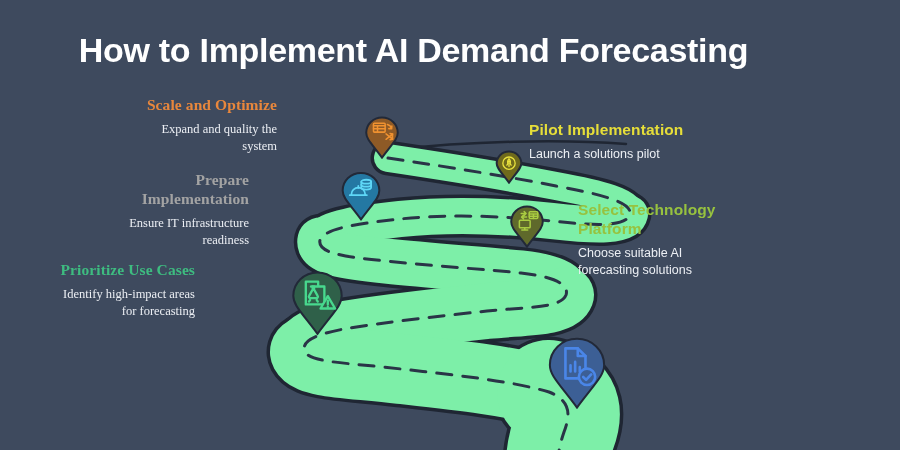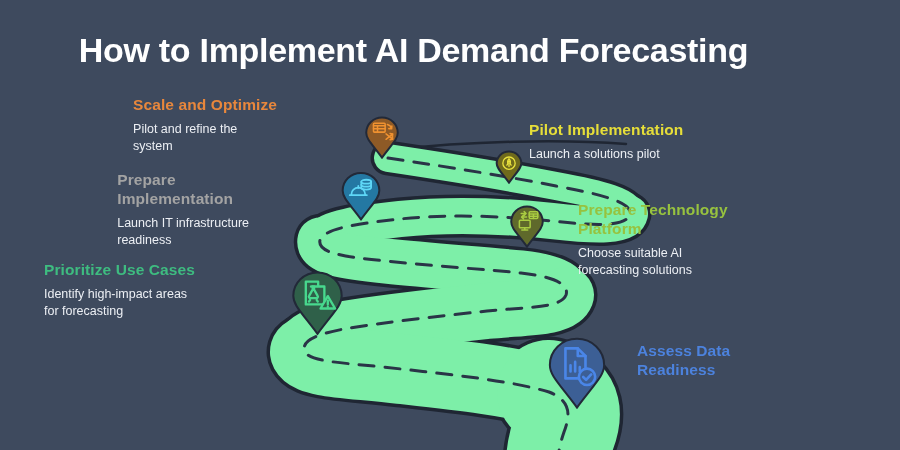--- a/index.html
+++ b/index.html
@@ -8,21 +8,21 @@
     background:#3E4A5E; font-family:"Liberation Sans", sans-serif;
   }
   .main-title {
     position:absolute; top:31px; left:0; right:0; margin:0;
     text-align:center; color:#FFFFFF; font-size:34px; font-weight:700;
     letter-spacing:-0.3px; font-family:"Liberation Sans", sans-serif;
   }
   .road-svg { position:absolute; left:0; top:0; width:900px; height:450px; }
   .pin { position:absolute; }
   .step { position:absolute; }
-  .step.right { text-align:left; }
+  .step.right { text-align:right;font-family:Liberation Serif, serif; }
   .step-title { font-size:15.5px; font-weight:700; line-height:19px; letter-spacing:0.1px; }
   .step-desc  { margin-top:7px; font-size:12.5px; line-height:16.5px; color:#ECEFF4; }
   .t-line:empty, .d-line:empty { display:none; }
 </style>
 </head>
 <body>
 
 <div class="stage">
 
   <h1 class="main-title">How to Implement AI Demand Forecasting</h1>
@@ -115,68 +115,64 @@
       <path d="M24.5 20 l7.5 6 m-3 0.4 l3 -0.4 -0.4 -3"></path>
     </g>
   </svg>
 
   <div class="step right" style="right:550px;top:95px">
     <div class="step-title" style="color: rgb(232, 135, 60);">
       <div class="t-line">Scale and Optimize</div>
 
     </div>
     <div class="step-desc">
-      <div class="d-line">Pilot and refine the</div>
+      <div class="d-line">Expand and quality the</div>
       <div class="d-line">system</div>
     </div>
   </div>
 
   <div class="step" style="left:529px;top:120px">
     <div class="step-title" style="color: rgb(230, 222, 57);">
       <div class="t-line">Pilot Implementation</div>
 
     </div>
     <div class="step-desc">
       <div class="d-line">Launch a solutions pilot</div>
     </div>
   </div>
 
   <div class="step right" style="right:578px;top:170px">
     <div class="step-title" style="color: #a3a3a3;">
       <div class="t-line">Prepare</div>
       <div class="t-line">Implementation</div>
     </div>
     <div class="step-desc">
-      <div class="d-line">Launch IT infrastructure</div>
+      <div class="d-line">Ensure IT infrastructure</div>
       <div class="d-line">readiness</div>
     </div>
   </div>
 
   <div class="step" style="left:578px;top:200px">
     <div class="step-title" style="color: rgb(151, 194, 63);">
-      <div class="t-line">Prepare Technology</div>
+      <div class="t-line">Select Technology</div>
       <div class="t-line">Platform</div>
     </div>
     <div class="step-desc">
       <div class="d-line">Choose suitable AI</div>
       <div class="d-line">forecasting solutions</div>
     </div>
   </div>
 
   <div class="step right" style="right:632px;top:260px">
     <div class="step-title" style="color: rgb(62, 188, 128);">
       <div class="t-line">Prioritize Use Cases</div>
 
     </div>
     <div class="step-desc">
       <div class="d-line">Identify high-impact areas</div>
       <div class="d-line">for forecasting</div>
     </div>
   </div>
 
   <div class="step" style="left:637px;top:341px">
-    <div class="step-title" style="color: rgb(76, 130, 221);">
-      <div class="t-line">Assess Data</div>
-      <div class="t-line">Readiness</div>
-    </div>
   </div>
 
 </div>
 
 </body></html>

